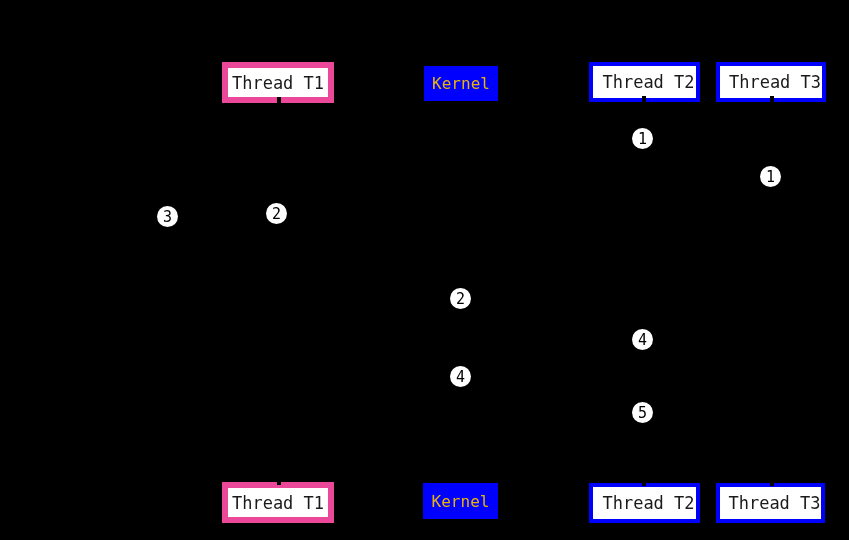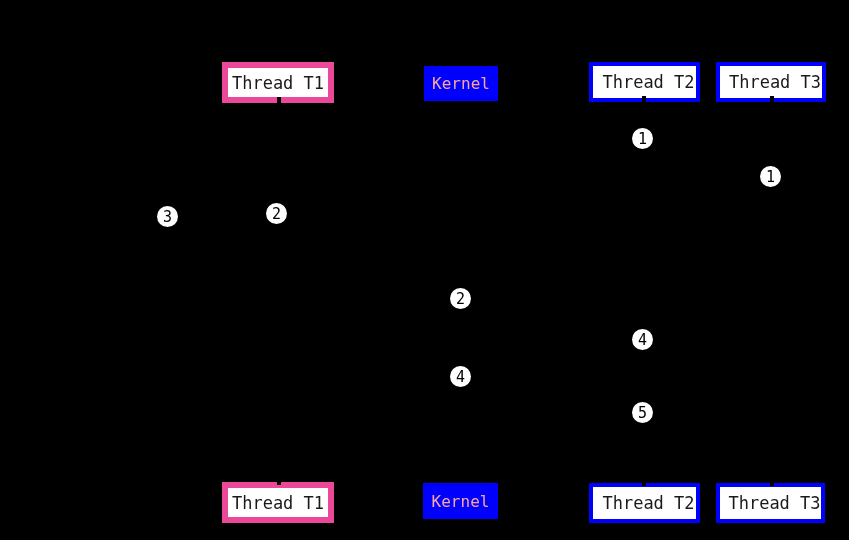--- a/index.html
+++ b/index.html
@@ -23,21 +23,21 @@
     display: flex;
     align-items: center;
     justify-content: center;
     font-size: 17px;
     white-space: nowrap;
   }
   .border-red  { border: 6px solid #ec4899; }
   .border-blue { border: 4px solid #0000ff; padding-left: 8px; }
   .fill-blue {
     background: #0000ff;
-    color: #fca5a5;
+    color: #eab308;
     font-size: 16px;
   }
   
   .pos-t1-top     { left: 222px; top: 62px;  width: 112px; height: 41px; }
   .pos-kernel-top { left: 424px; top: 66px;  width: 74px;  height: 35px; }
   .pos-t2-top     { left: 589px; top: 62px;  width: 111px; height: 40px; }
   .pos-t3-top     { left: 716px; top: 62px;  width: 110px; height: 40px; }
   
   .pos-t1-bot     { left: 222px; top: 482px; width: 112px; height: 41px; }
   .pos-kernel-bot { left: 423px; top: 483px; width: 75px;  height: 36px; }

